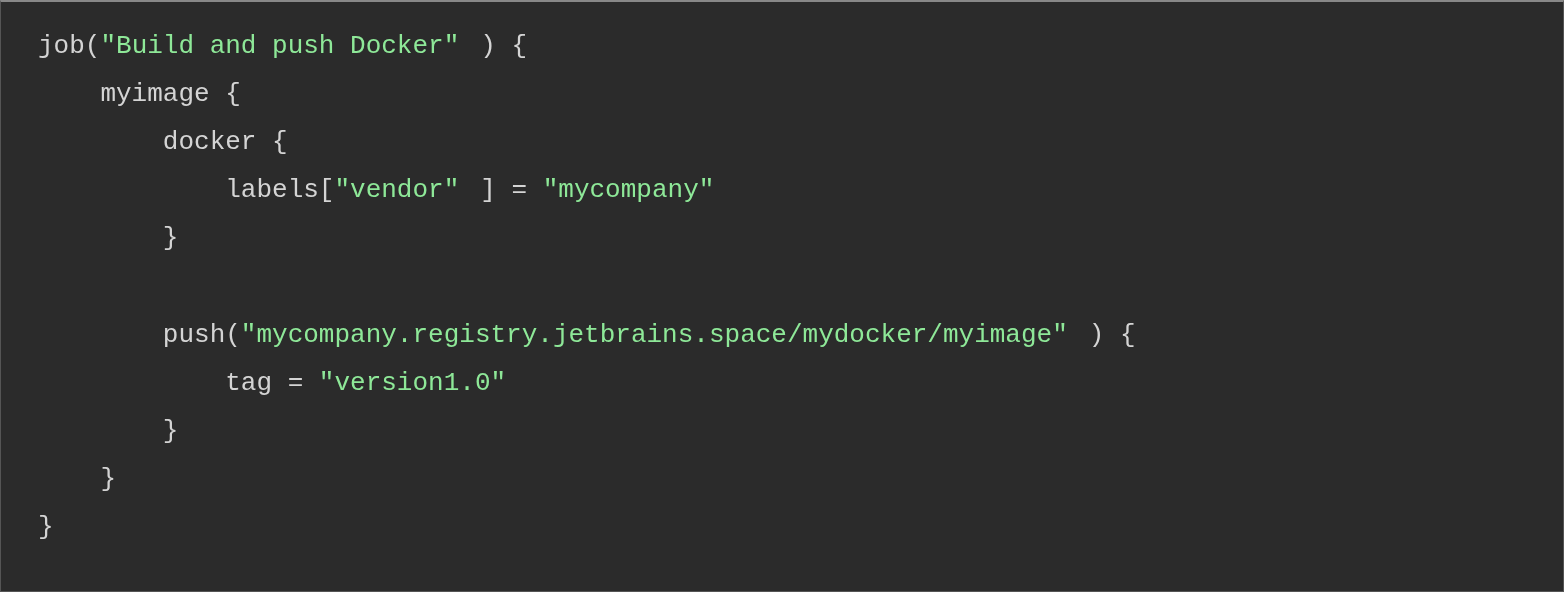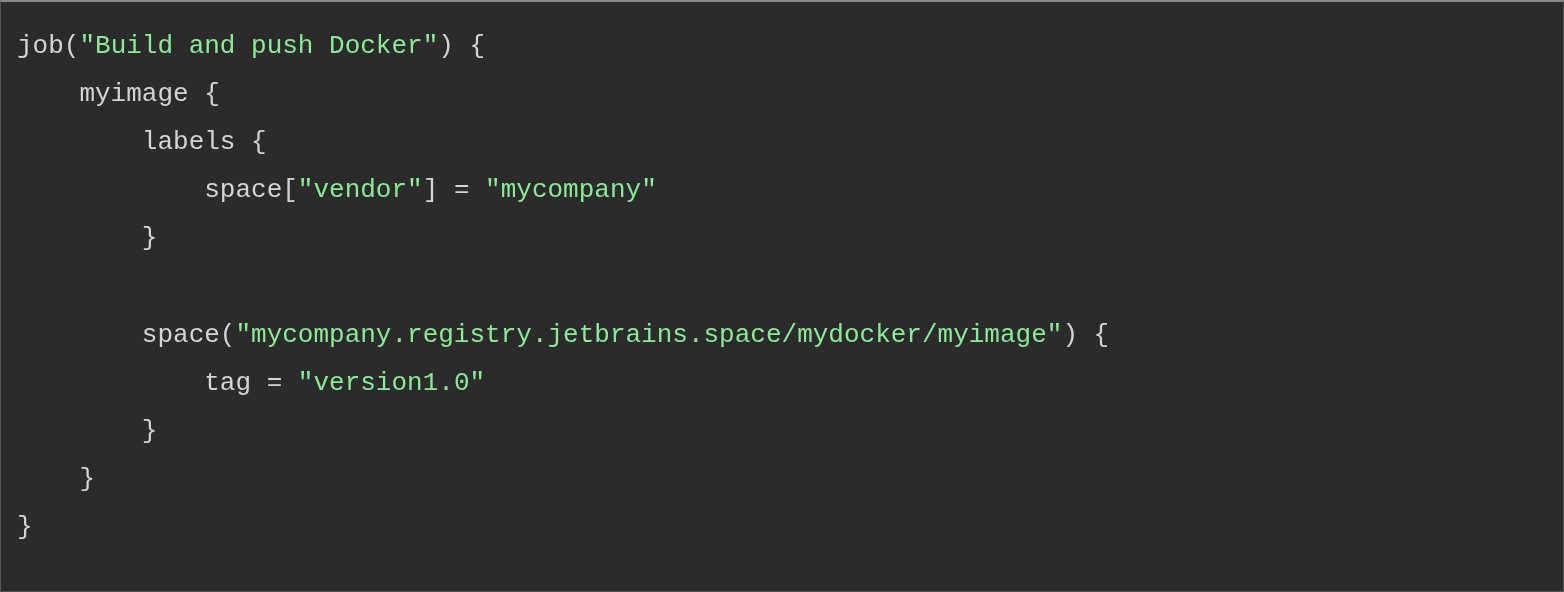--- a/index.html
+++ b/index.html
@@ -18,31 +18,32 @@
     }
     pre {
       font-family: 'Consolas', 'Monaco', 'Courier New', monospace;
       font-size: 26px;
       line-height: 1.85;
       color: #d4d4d4;
       white-space: pre;
     }
     .tok-default {
       color: #d4d4d4;
+      margin-left: 21px;
     }
     .tok-string {
       color: #8ee898;
     }
   </style>
 </head>
 <body>
 
 <pre><span><span class="tok-default">job(</span><span class="tok-string">"Build and push Docker"</span><span class="tok-default">) {</span></span>
 <span><span class="tok-default">    myimage {</span></span>
-<span><span class="tok-default">        labels {</span></span>
-<span><span class="tok-default">            space[</span><span class="tok-string">"vendor"</span><span class="tok-default">] = </span><span class="tok-string">"mycompany"</span></span>
+<span><span class="tok-default">        docker {</span></span>
+<span><span class="tok-default">            labels[</span><span class="tok-string">"vendor"</span><span class="tok-default">] = </span><span class="tok-string">"mycompany"</span></span>
 <span><span class="tok-default">        }</span></span>
 <span><span class="tok-default"></span></span>
-<span><span class="tok-default">        space(</span><span class="tok-string">"mycompany.registry.jetbrains.space/mydocker/myimage"</span><span class="tok-default">) {</span></span>
+<span><span class="tok-default">        push(</span><span class="tok-string">"mycompany.registry.jetbrains.space/mydocker/myimage"</span><span class="tok-default">) {</span></span>
 <span><span class="tok-default">            tag = </span><span class="tok-string">"version1.0"</span></span>
 <span><span class="tok-default">        }</span></span>
 <span><span class="tok-default">    }</span></span>
 <span><span class="tok-default">}</span></span></pre>
 
 </body></html>

